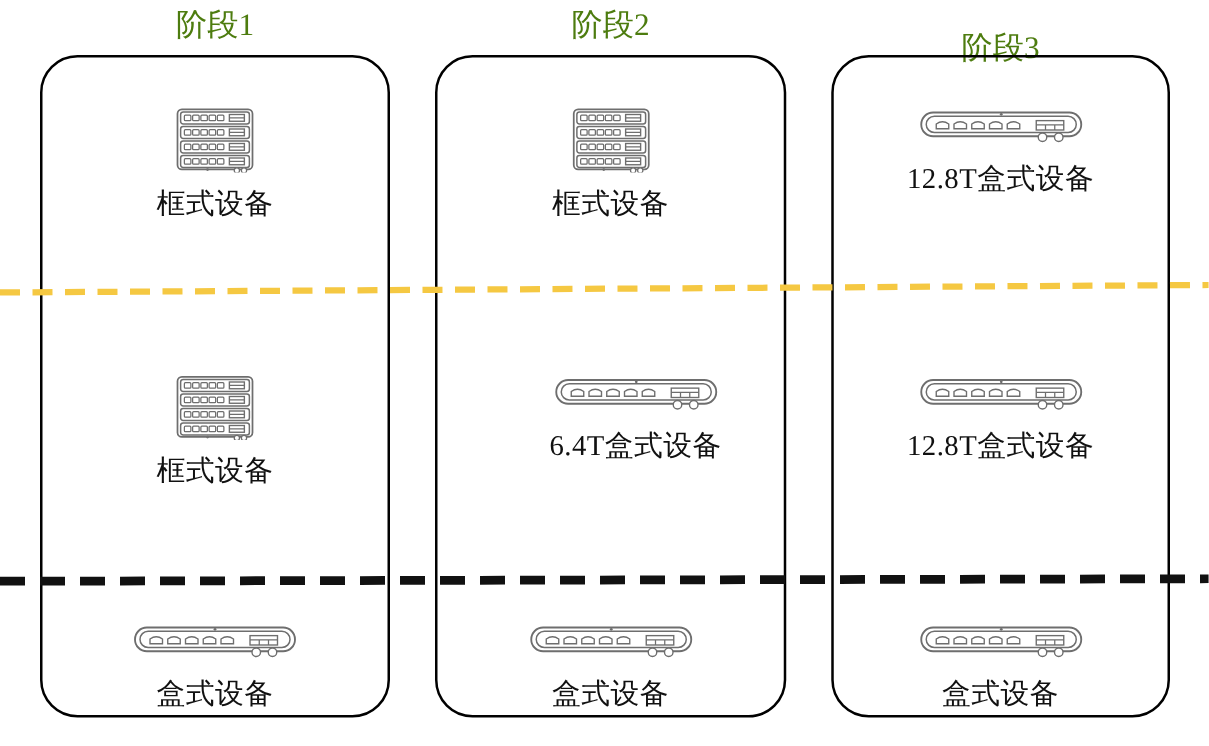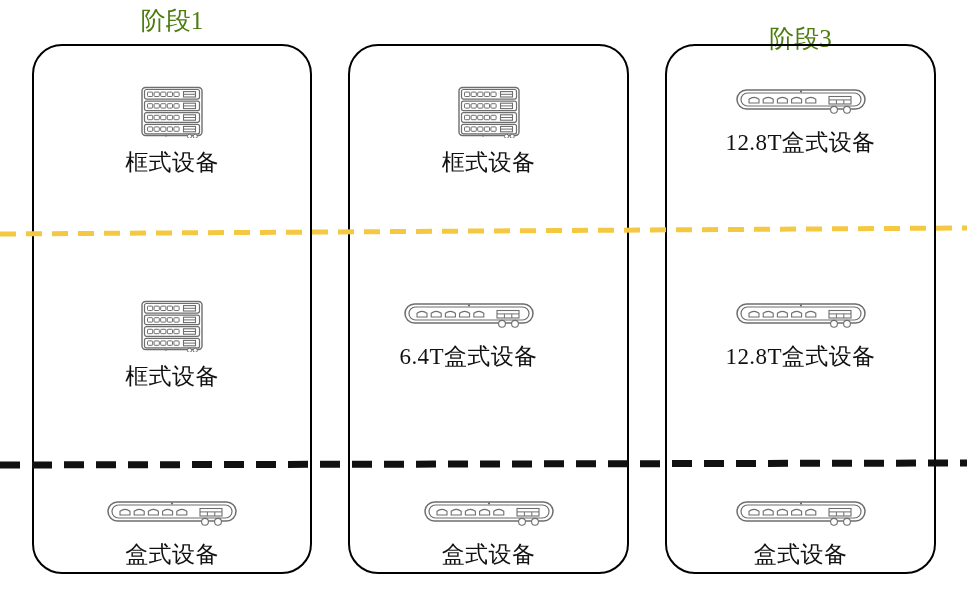--- a/index.html
+++ b/index.html
@@ -174,20 +174,21 @@
           <line x1="94" y1="13.9" x2="116" y2="13.9" stroke="#6E6E6E" stroke-width="1"></line>
           <line x1="101.4" y1="13.9" x2="101.4" y2="18" stroke="#6E6E6E" stroke-width="1"></line>
           <line x1="108.8" y1="13.9" x2="108.8" y2="18" stroke="#6E6E6E" stroke-width="1"></line>
           <circle cx="99" cy="23.8" r="3.4" fill="#fff" stroke="#6E6E6E" stroke-width="1.1"></circle>
           <circle cx="112" cy="23.8" r="3.4" fill="#fff" stroke="#6E6E6E" stroke-width="1.1"></circle>
           <circle cx="66" cy="5.4" r="1.1" fill="#6E6E6E"></circle>
         </svg>
       </span>
       <div class="row-label">盒式设备</div>
     </div>
+    <div class="stage-title" style="left: 348px; width: 281px; top: 8px;">阶段2</div>
     <div class="stage-panel" style="left: 348px; top: 44px; width: 281px; height: 530px; border-color: rgb(0, 0, 0);"></div>
     <div class="row" style="left: 348px; width: 281px; top: 86px;">
       <span class="icon-wrap">
         <svg width="66" height="52" viewBox="0 0 66 52" class="chassis-svg">
           <rect x="3" y="1.5" width="60" height="48" rx="3.5" fill="#fff" stroke="#6E6E6E" stroke-width="1.4"></rect>
           <rect x="5.5" y="3.5" width="55" height="9.6" rx="2" fill="#fff" stroke="#6E6E6E" stroke-width="1.2"></rect>
           <rect x="8.5" y="6.1" width="5.2" height="4.4" rx="0.8" fill="#fff" stroke="#6E6E6E" stroke-width="1"></rect>
           <rect x="15.1" y="6.1" width="5.2" height="4.4" rx="0.8" fill="#fff" stroke="#6E6E6E" stroke-width="1"></rect>
           <rect x="21.7" y="6.1" width="5.2" height="4.4" rx="0.8" fill="#fff" stroke="#6E6E6E" stroke-width="1"></rect>
           <rect x="28.299999999999997" y="6.1" width="5.2" height="4.4" rx="0.8" fill="#fff" stroke="#6E6E6E" stroke-width="1"></rect>
@@ -218,21 +219,21 @@
           <rect x="34.9" y="40.9" width="5.2" height="4.4" rx="0.8" fill="#fff" stroke="#6E6E6E" stroke-width="1"></rect>
           <rect x="44.5" y="40.4" width="12" height="5.4" fill="#fff" stroke="#6E6E6E" stroke-width="1.1"></rect>
           <line x1="44.5" y1="43.099999999999994" x2="56.5" y2="43.099999999999994" stroke="#6E6E6E" stroke-width="1"></line>
           <circle cx="50.5" cy="50.3" r="2.1" fill="#fff" stroke="#6E6E6E" stroke-width="1"></circle>
           <circle cx="56.2" cy="50.3" r="2.1" fill="#fff" stroke="#6E6E6E" stroke-width="1"></circle>
           <circle cx="27" cy="49.6" r="1.1" fill="#6E6E6E"></circle>
         </svg>
       </span>
       <div class="row-label">框式设备</div>
     </div>
-    <div class="row" style="left: 328px; width: 281px; top: 300px;">
+    <div class="row" style="left: 368px; width: 281px; top: 300px;">
       <span class="icon-wrap">
         <svg width="132" height="32" viewBox="0 0 132 32" class="box-svg">
           <rect x="2" y="4" width="128" height="19" rx="9.5" fill="#fff" stroke="#6E6E6E" stroke-width="1.5"></rect>
           <rect x="6" y="7" width="120" height="13" rx="6.5" fill="#fff" stroke="#6E6E6E" stroke-width="1.2"></rect>
           <path d="M14 17 L14 13.2 Q19 9.6 24 13.2 L24 17 Z" fill="#fff" stroke="#6E6E6E" stroke-width="1.1"></path>
           <path d="M28.2 17 L28.2 13.2 Q33.2 9.6 38.2 13.2 L38.2 17 Z" fill="#fff" stroke="#6E6E6E" stroke-width="1.1"></path>
           <path d="M42.4 17 L42.4 13.2 Q47.4 9.6 52.4 13.2 L52.4 17 Z" fill="#fff" stroke="#6E6E6E" stroke-width="1.1"></path>
           <path d="M56.599999999999994 17 L56.599999999999994 13.2 Q61.599999999999994 9.6 66.6 13.2 L66.6 17 Z" fill="#fff" stroke="#6E6E6E" stroke-width="1.1"></path>
           <path d="M70.8 17 L70.8 13.2 Q75.8 9.6 80.8 13.2 L80.8 17 Z" fill="#fff" stroke="#6E6E6E" stroke-width="1.1"></path>
           <rect x="94" y="10.5" width="22" height="7.5" fill="#fff" stroke="#6E6E6E" stroke-width="1.1"></rect>

